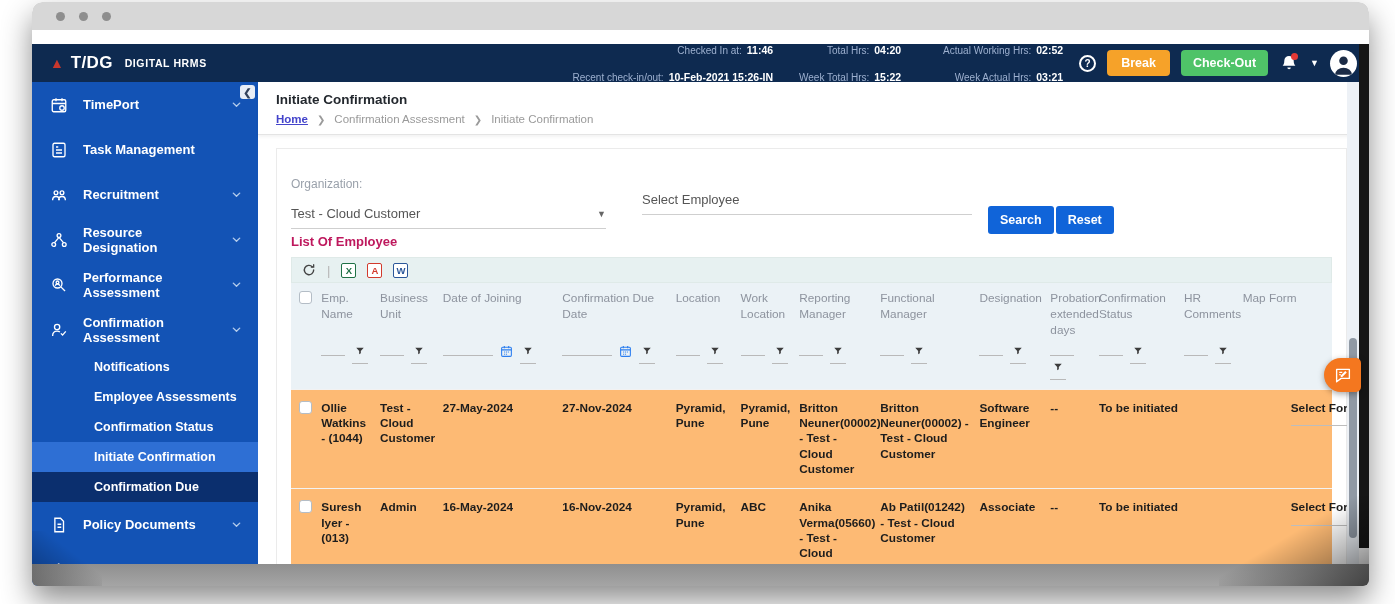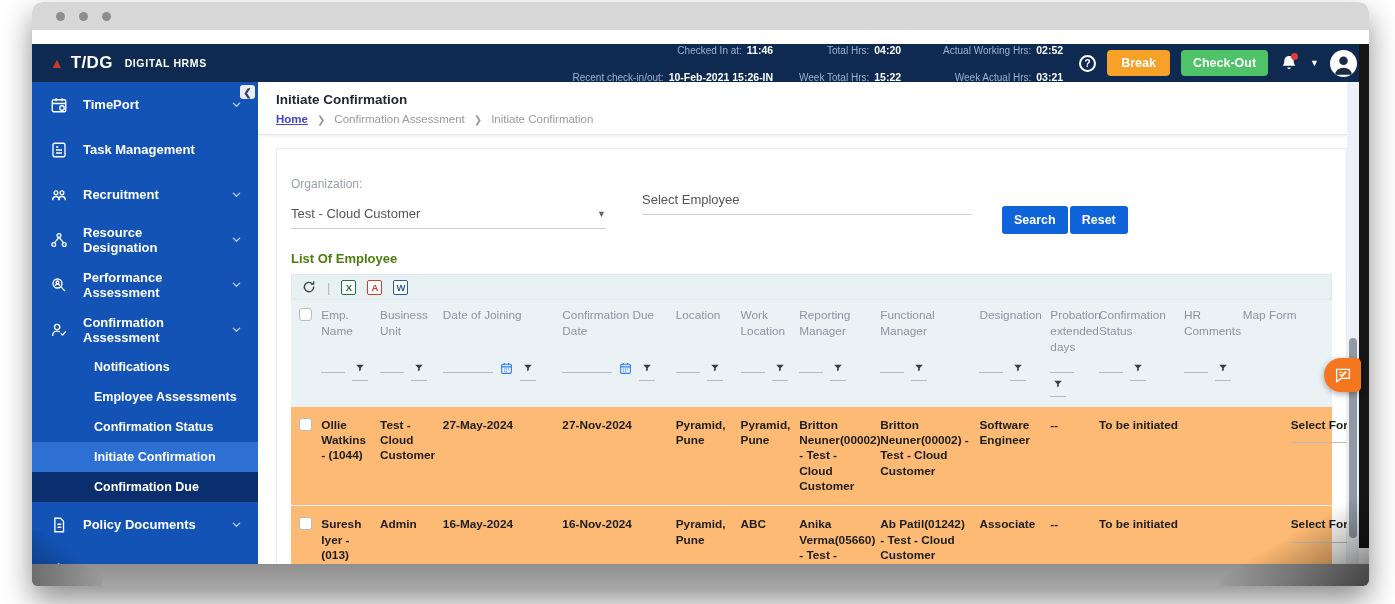--- a/index.html
+++ b/index.html
@@ -66,24 +66,24 @@
     padding:28px 14px 0 14px; background:#fff; }
   .formrow { display:flex; align-items:flex-start; }
   .field { display:flex; flex-direction:column; }
   .f-label { font-size:12px; color:#9aa1ab; }
   .f-value { margin-top:15px; font-size:13px; color:#555; display:flex;
     justify-content:space-between; align-items:center; border-bottom:1px solid #cfcfcf;
     padding-bottom:7px; cursor:pointer; }
   .field.org { width:315px; }
   .field.emp { width:330px; margin-left:36px; }
   .caret2 { font-size:9px; color:#666; }
-  .btns { margin-left:30px; margin-top:29px; display:flex; gap:2px;border-radius:14px; }
+  .btns { margin-left:16px; margin-top:29px; display:flex; gap:2px;border-radius:14px; }
   .btn-blue { background:#1064d9; color:#fff; font-size:12.5px; font-weight:bold;
     padding:7px 12px; border-radius:3px; border:none; cursor:pointer; }
-  .list-title { margin-top:17px; font-size:13px; font-weight:bold; color:#4d7c0f; }
+  .list-title { font-size:13px; font-weight:bold; color:#be185d; }
   .toolbar { margin-top:8px; background:#e7f1f1; border:1px solid #dfeae8; height:26px;
     display:flex; align-items:center; gap:11px; padding:0 10px; }
   .tb-refresh svg { width:14px; height:14px; display:block; }
   .tb-div { color:#b5b5b5; font-size:13px; }
   .fico { width:15px; height:15px; border-radius:2px; font-size:9.5px; font-weight:bold;
     display:flex; align-items:center; justify-content:center; border:1px solid; background:#fff;
     cursor:pointer; }
   .fico.x { color:#1e7145; border-color:#1e7145; }
   .fico.a { color:#d23a2d; border-color:#d23a2d; }
   .fico.w { color:#2b579a; border-color:#2b579a; }

